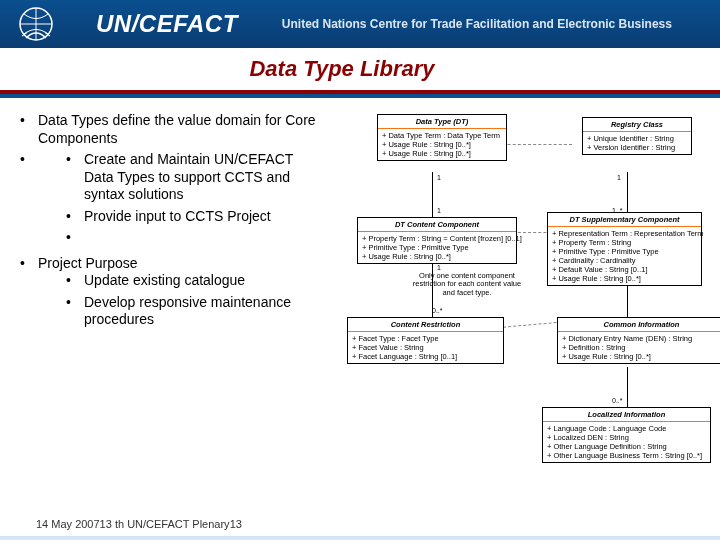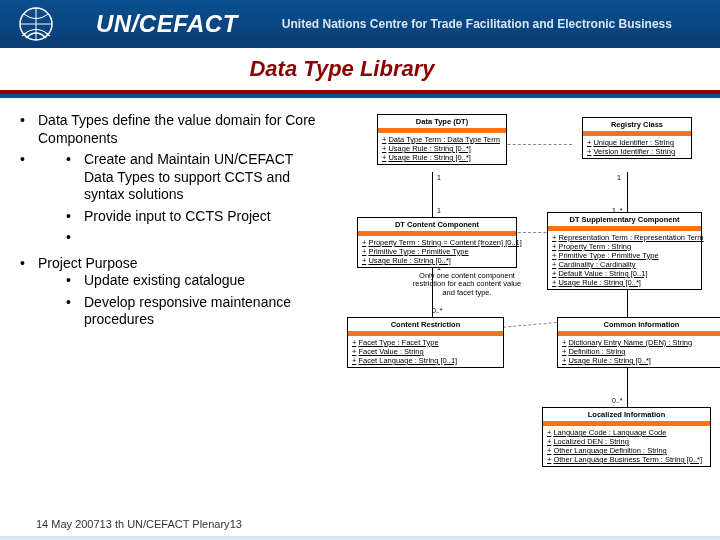--- a/index.html
+++ b/index.html
@@ -25,22 +25,22 @@
   .leftcol { width: 300px; font-size: 14px; line-height: 1.25; }
   .leftcol ul { list-style: none; padding-left: 0; }
   .leftcol > ul > li { display:flex; margin-bottom: 4px; }
   .leftcol .bu { width: 18px; flex:0 0 18px; }
   .leftcol .sub1 { padding-left: 28px; }
   .leftcol .sub1 > li { display:flex; margin-bottom: 4px; }
   .leftcol .sub1 .bu { width: 18px; flex:0 0 18px; }
 
   .rightcol { flex:1; position:relative; }
   .box { position:absolute; border:1px solid #000; background:#fff; font-size:7.5px; }
-  .box .bh { border-bottom:5px solid #f97316; padding:2px 4px; font-weight:700; text-align:center; background:#fff; }
-  .box .bc { padding:2px 4px;text-decoration:underline; }
+  .box .bh { border-bottom:1px solid #f97316; padding:2px 4px; font-weight:700; text-align:center; background:#fff;font-style:italic; }
+  .box .bc { padding:2px 4px; }
   .box .bc .attr { white-space:nowrap; }
   .plus { color:#000; margin-right:2px; }
   .dash { position:absolute; border-top:1px dashed #888; height:0; }
   .solidv { position:absolute; border-left:1px solid #000; width:0; }
   .mult { position:absolute; font-size:7px; color:#000; }
   .caption { position:absolute; font-size:7.5px; line-height:1.1; text-align:center; width:120px; }
 
   
   .footer { position:absolute; bottom:10px; left:0; right:0; display:flex; align-items:center; padding:0 36px; font-size:11px; color:#333; }
 </style>

